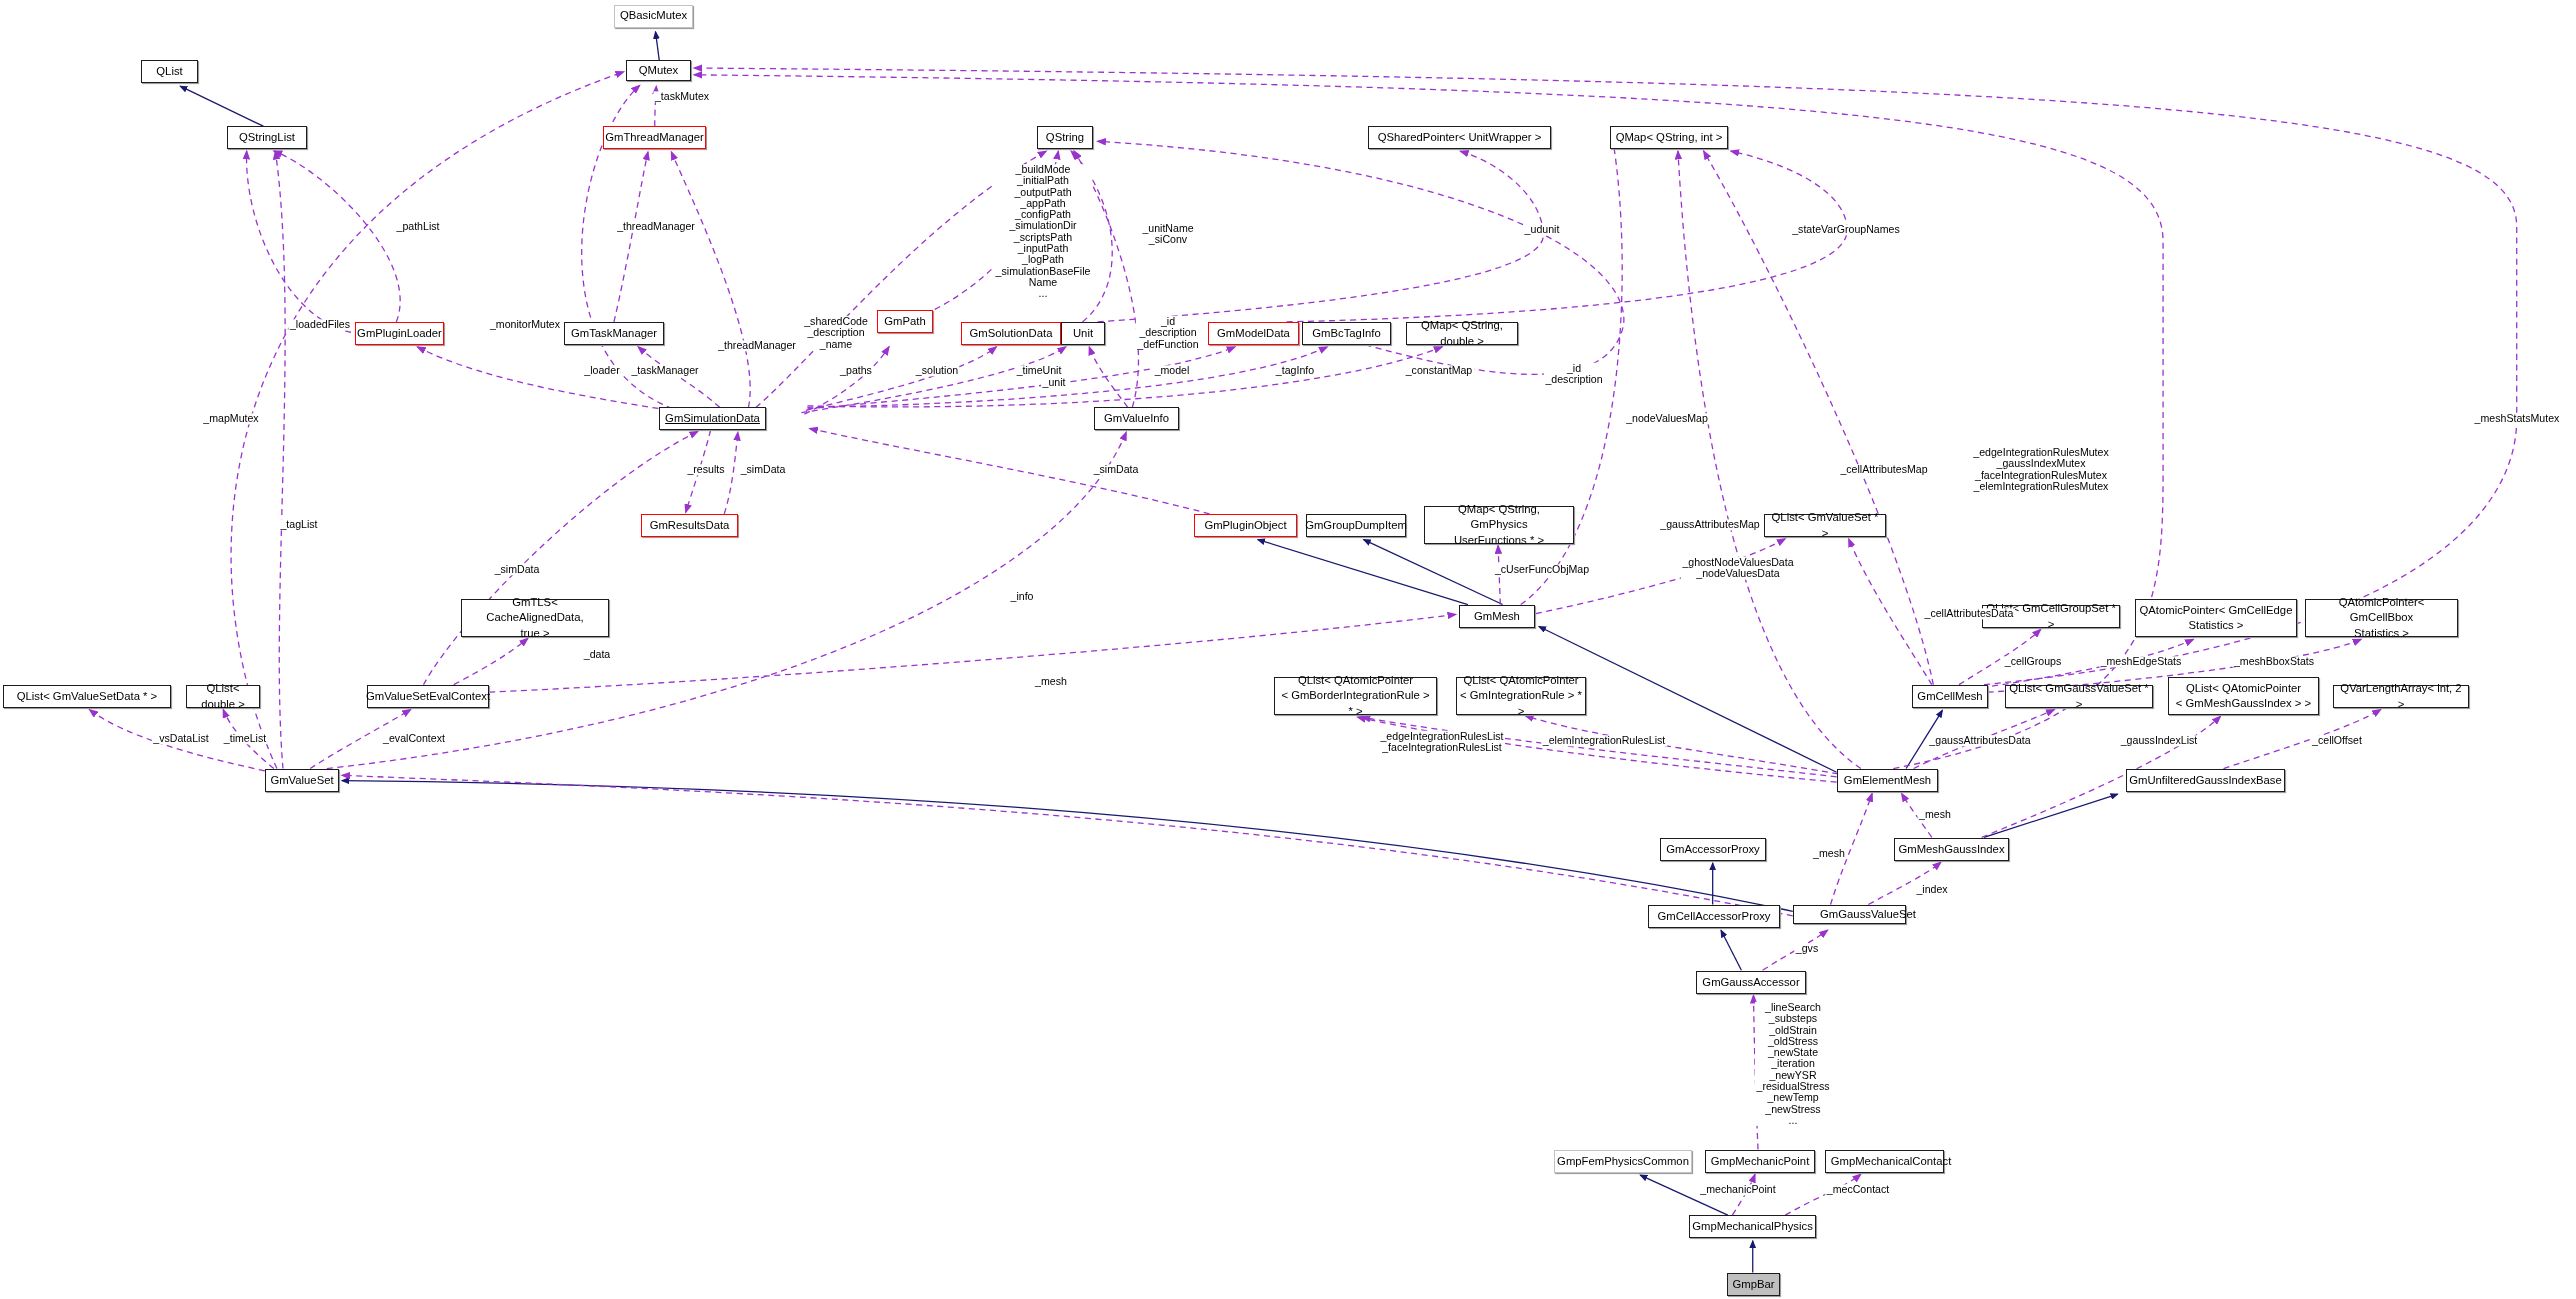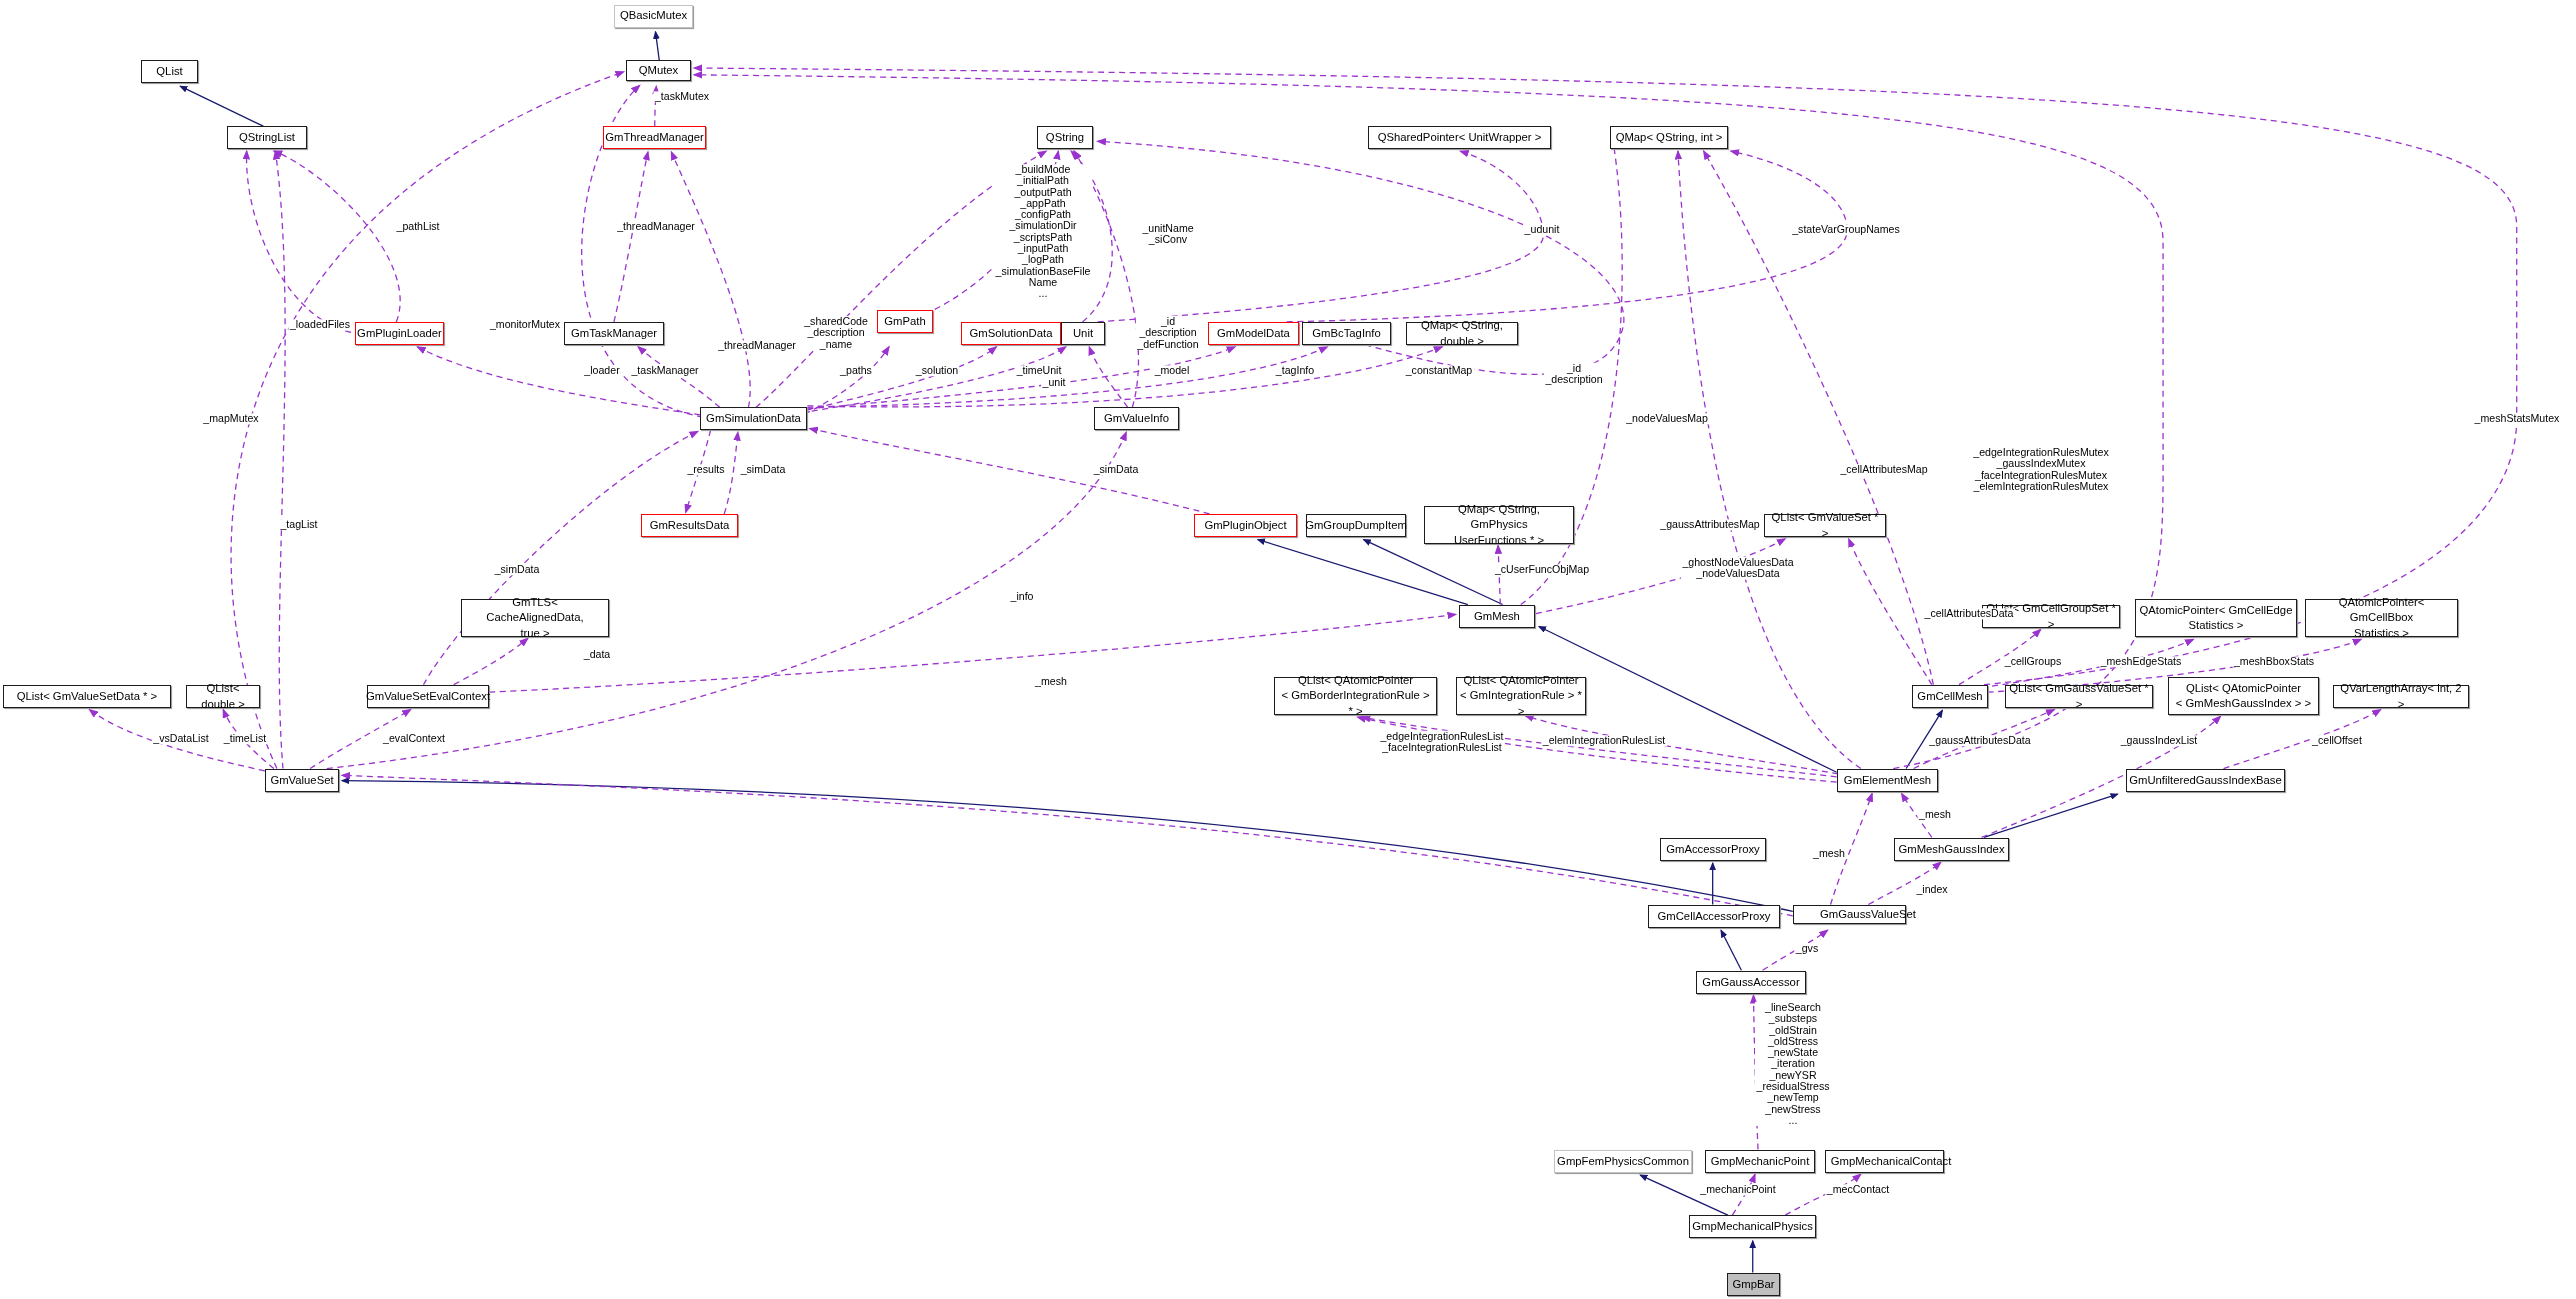--- a/index.html
+++ b/index.html
@@ -115,21 +115,21 @@
   <div class="node" style="left:1368px;top:126px;width:183px;height:23px;">QSharedPointer&lt; UnitWrapper &gt;</div>
   <div class="node" style="left:1610px;top:126px;width:118px;height:23px;">QMap&lt; QString, int &gt;</div>
   <div class="node red" style="left:355px;top:322px;width:89px;height:23px;">GmPluginLoader</div>
   <div class="node" style="left:564px;top:322px;width:100px;height:23px;">GmTaskManager</div>
   <div class="node red" style="left:877px;top:310px;width:56px;height:23px;">GmPath</div>
   <div class="node red" style="left:961px;top:322px;width:100px;height:23px;">GmSolutionData</div>
   <div class="node" style="left:1061px;top:322px;width:44px;height:23px;">Unit</div>
   <div class="node red" style="left:1208px;top:322px;width:91px;height:23px;">GmModelData</div>
   <div class="node" style="left:1302px;top:322px;width:89px;height:23px;">GmBcTagInfo</div>
   <div class="node" style="left:1406px;top:322px;width:112px;height:23px;">QMap&lt; QString, double &gt;</div>
-  <div class="node" style="left:700px;top:407px;width:107px;height:23px;">GmSimulationData</div>
+  <div class="node" style="left:659px;top:407px;width:107px;height:23px;text-decoration:underline;">GmSimulationData</div>
   <div class="node" style="left:1094px;top:407px;width:85px;height:23px;">GmValueInfo</div>
   <div class="node red" style="left:641px;top:514px;width:97px;height:23px;">GmResultsData</div>
   <div class="node red" style="left:1194px;top:514px;width:103px;height:23px;">GmPluginObject</div>
   <div class="node" style="left:1306px;top:514px;width:100px;height:23px;">GmGroupDumpItem</div>
   <div class="node" style="left:1424px;top:506px;width:150px;height:38px;">QMap&lt; QString, GmPhysics
 UserFunctions * &gt;</div>
   <div class="node" style="left:1764px;top:514px;width:122px;height:23px;">QList&lt; GmValueSet * &gt;</div>
   <div class="node" style="left:461px;top:599px;width:148px;height:38px;">GmTLS&lt; CacheAlignedData,
 true &gt;</div>
   <div class="node" style="left:1459px;top:605px;width:76px;height:23px;">GmMesh</div>

